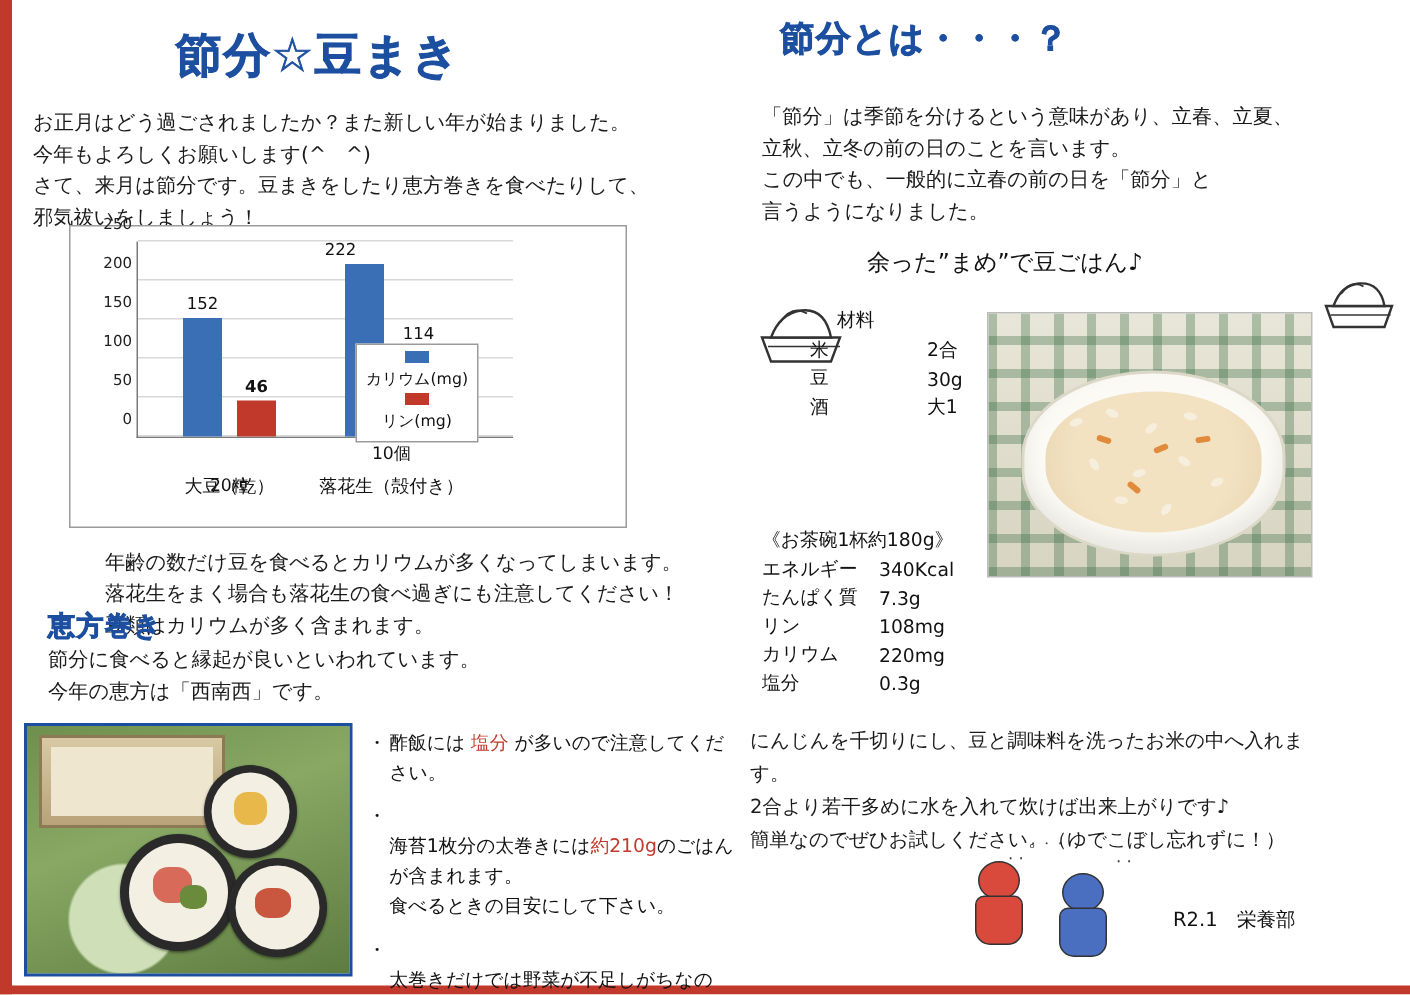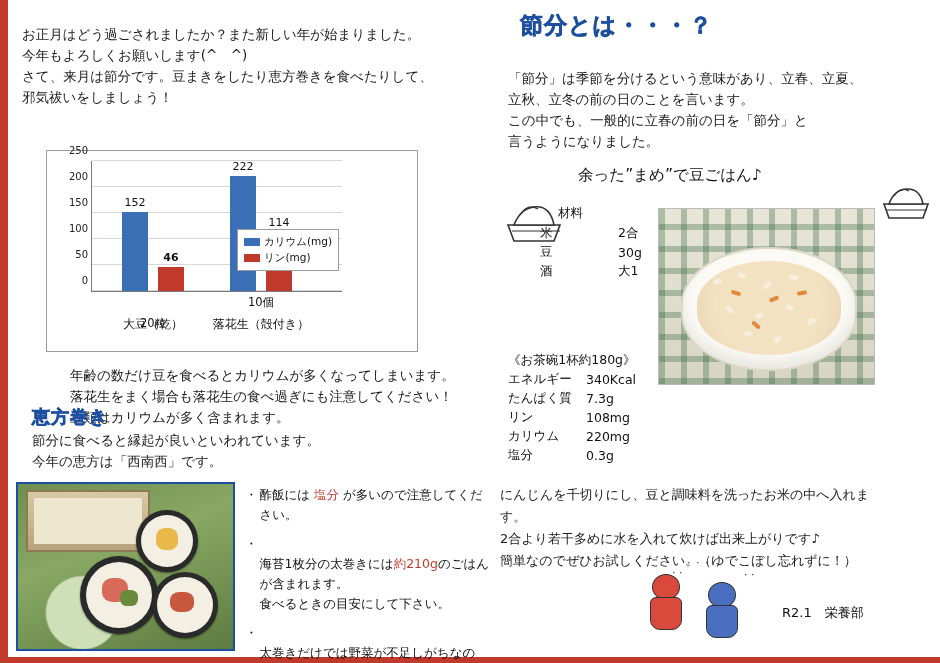--- a/index.html
+++ b/index.html
@@ -35,21 +35,21 @@
   #plot{position:absolute;left:44px;top:10px;width:250px;height:130px;border-left:1px solid #7a7a7a;border-bottom:1px solid #7a7a7a;}
   .ytick{position:absolute;right:100%;transform:translateY(-50%);font-size:10px;padding-right:4px;color:#222;white-space:nowrap;}
   .ytickline{position:absolute;left:0;width:250px;height:1px;background:#d8d8d8;}
   .bar{position:absolute;bottom:0;width:26px;}
   .bar.k{background:#3b6fb5;}
   .bar.p{background:#c0392b;}
   .barlab{position:absolute;font-size:11px;color:#111;transform:translateX(-50%);white-space:nowrap;}
   .grouplab{position:absolute;font-size:11.5px;transform:translateX(-50%);white-space:nowrap;color:#111;}
   .grouplab2{position:absolute;font-size:12px;transform:translateX(-50%);white-space:nowrap;color:#111;}
   #legend{position:absolute;left:190px;top:78px;border:1px solid #9b9b9b;background:#fff;padding:4px 6px;font-size:10.5px;line-height:1.5;}
-  #legend div{display:flex;align-items:center;gap:4px;white-space:nowrap;}
+  #legend div{display:flex;align-items:center;gap:4px;white-space:nowrap;flex-direction:column;}
   .swatch{width:16px;height:8px;display:inline-block;}
   .sw-k{background:#3b6fb5;}
   .sw-p{background:#c0392b;}
 
   #after-chart{position:absolute;left:30px;top:365px;width:460px;margin-left:40px;}
   #eho-title{position:absolute;left:32px;top:405px;font-size:18px;}
   #eho-body{position:absolute;left:32px;top:430px;width:440px;}
 
   
   #sushi-photo{
@@ -127,20 +127,21 @@
   #right-bottom{position:absolute;left:500px;top:484px;width:430px;font-size:13px;line-height:1.7;}
   #sign{position:absolute;left:782px;top:604px;font-size:13px;}
 </style>
 </head>
 <body>
 
 <div class="red-bar"></div>
 <div class="red-bar-b"></div>
 
 <div id="left-col">
+  <div id="main-title" class="title">節分☆豆まき</div>
   <div id="intro" class="para" style="white-space:pre-line;">お正月はどう過ごされましたか？また新しい年が始まりました。
 今年もよろしくお願いします(^　^)
 さて、来月は節分です。豆まきをしたり恵方巻きを食べたりして、
 邪気祓いをしましょう！</div>
 </div>
 
 <div id="chart-box">
   <div id="plot">
 
     <div class="ytickline" style="bottom:0px;"></div>
@@ -155,21 +156,21 @@
     <div class="ytick" style="bottom:104px;">200</div>
     <div class="ytickline" style="bottom:130px;"></div>
     <div class="ytick" style="bottom:130px;">250</div>
 
     <div class="bar k" style="left:30px;height:79px;"></div>
     <div class="barlab" style="left:43px;bottom:82px;">152</div>
     <div class="bar p" style="left:66px;height:24px;"></div>
     <div class="barlab" style="left:79px;bottom:27px;font-weight:bold;">46</div>
 
     <div class="bar k" style="left:138px;height:115px;"></div>
-    <div class="barlab" style="left:151px;bottom:118px;">222</div>
+    <div class="barlab" style="left:135px;bottom:118px;">222</div>
     <div class="bar p" style="left:174px;height:59px;"></div>
     <div class="barlab" style="left:187px;bottom:62px;">114</div>
 
     <div class="grouplab" style="left:61px;top:140px;margin-top:15px;">20粒</div>
     <div class="grouplab" style="left:169px;top:134px;">10個</div>
     <div class="grouplab2" style="left:61px;top:155px;">大豆（乾）</div>
     <div class="grouplab2" style="left:169px;top:155px;">落花生（殻付き）</div>
   </div>
 
   <div id="legend">

